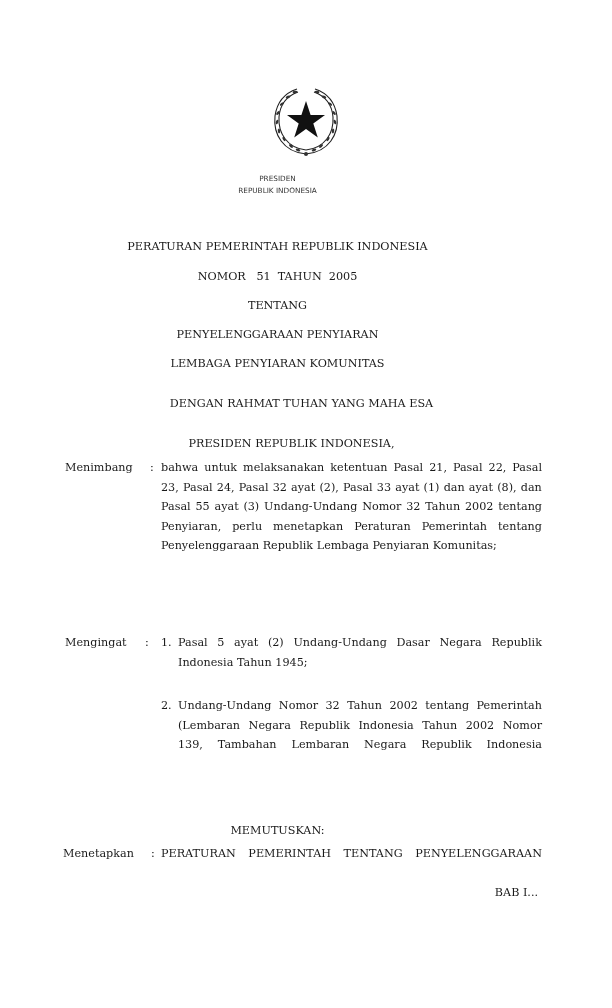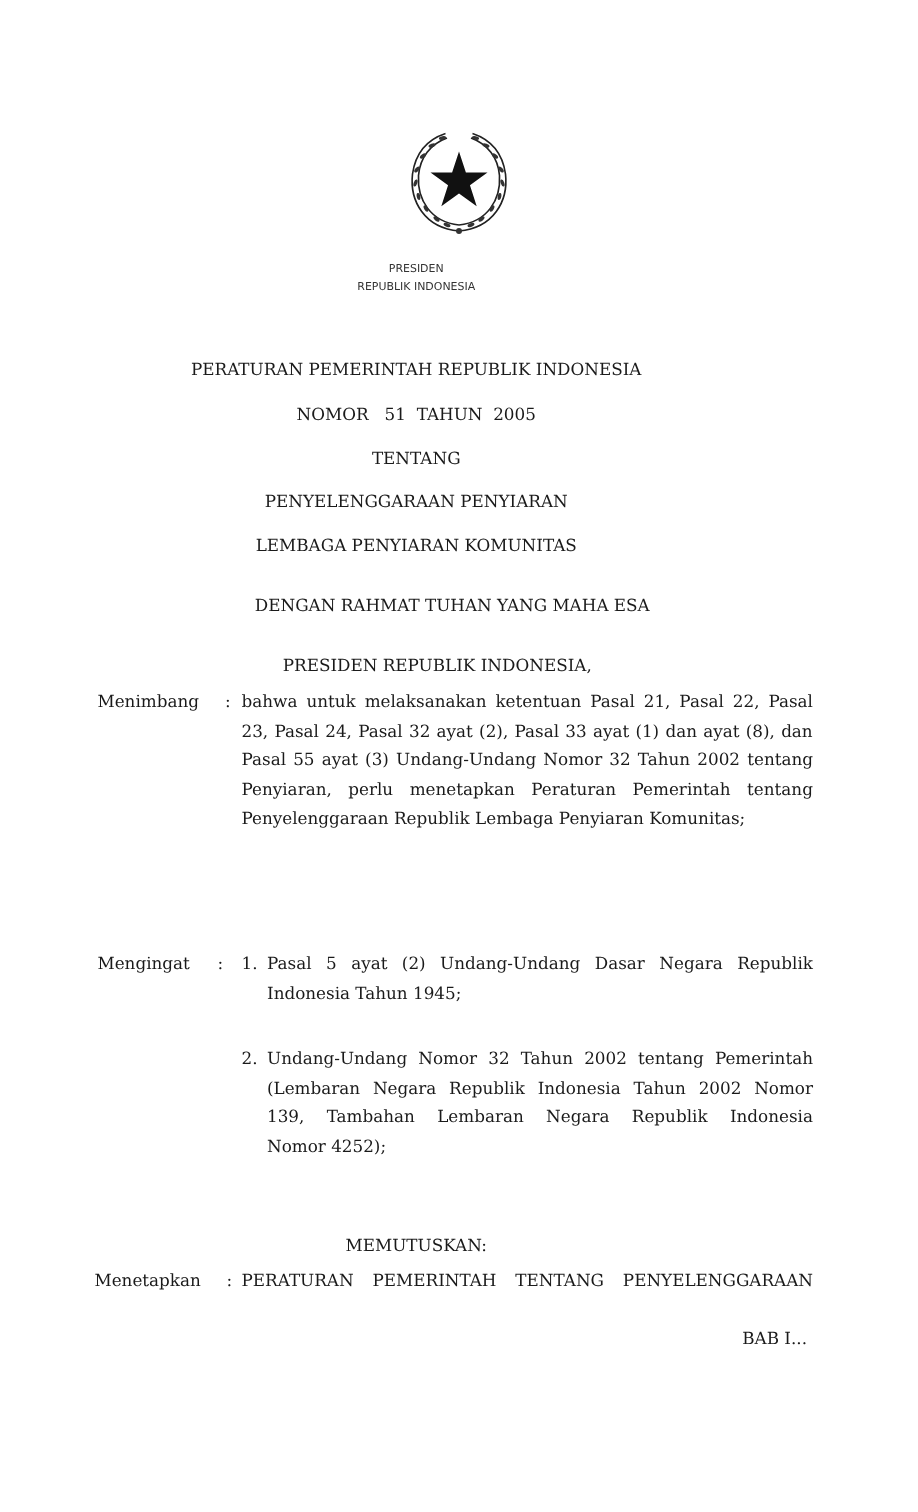--- a/index.html
+++ b/index.html
@@ -158,21 +158,20 @@
       <span>Nomor</span>
     </div>
   <div class="jline">
       <span>139,</span>
       <span>Tambahan</span>
       <span>Lembaran</span>
       <span>Negara</span>
       <span>Republik</span>
       <span>Indonesia</span>
     </div>
-  <div class="pl">Nomor 4252);</div>
 </div>
 
 <div class="center" style="top:824px;">MEMUTUSKAN:</div>
 <div class="label" style="top:847px; left:63px;">Menetapkan</div>
 <div class="colon" style="left:151px; top:847px;">:</div>
 <div class="body-text" style="top:844px;">
   <div class="jline">
       <span>PERATURAN</span>
       <span>PEMERINTAH</span>
       <span>TENTANG</span>

